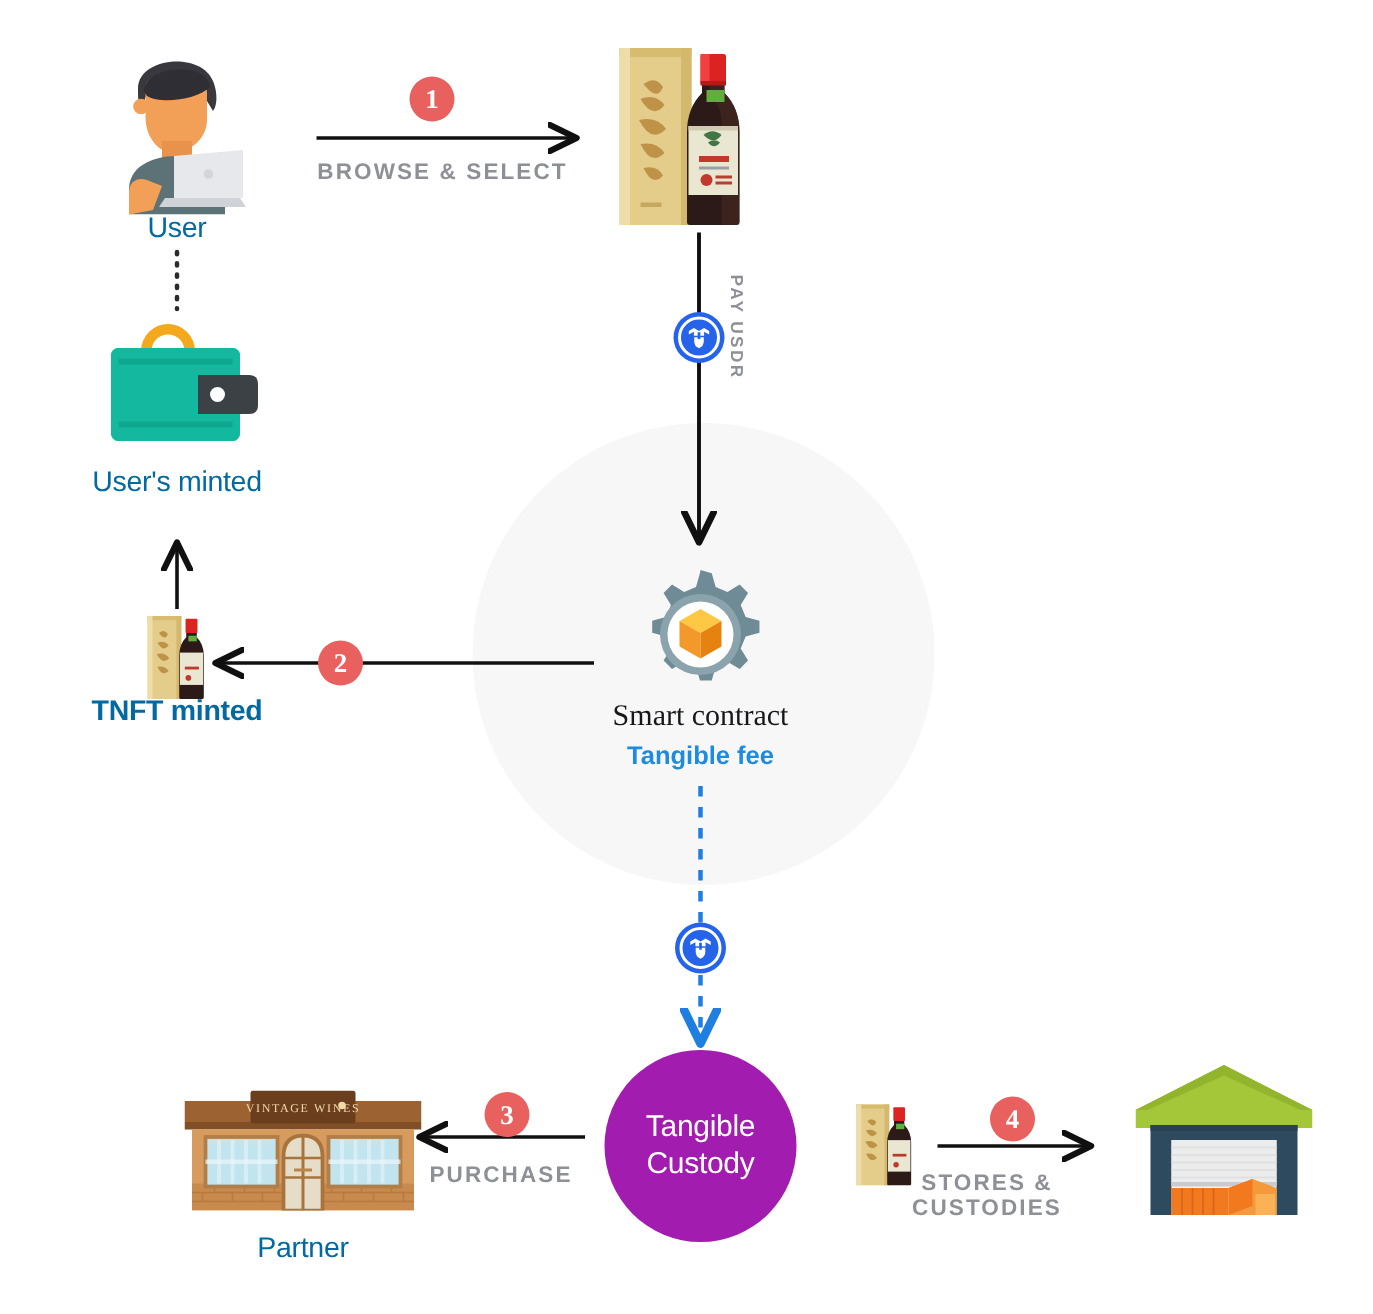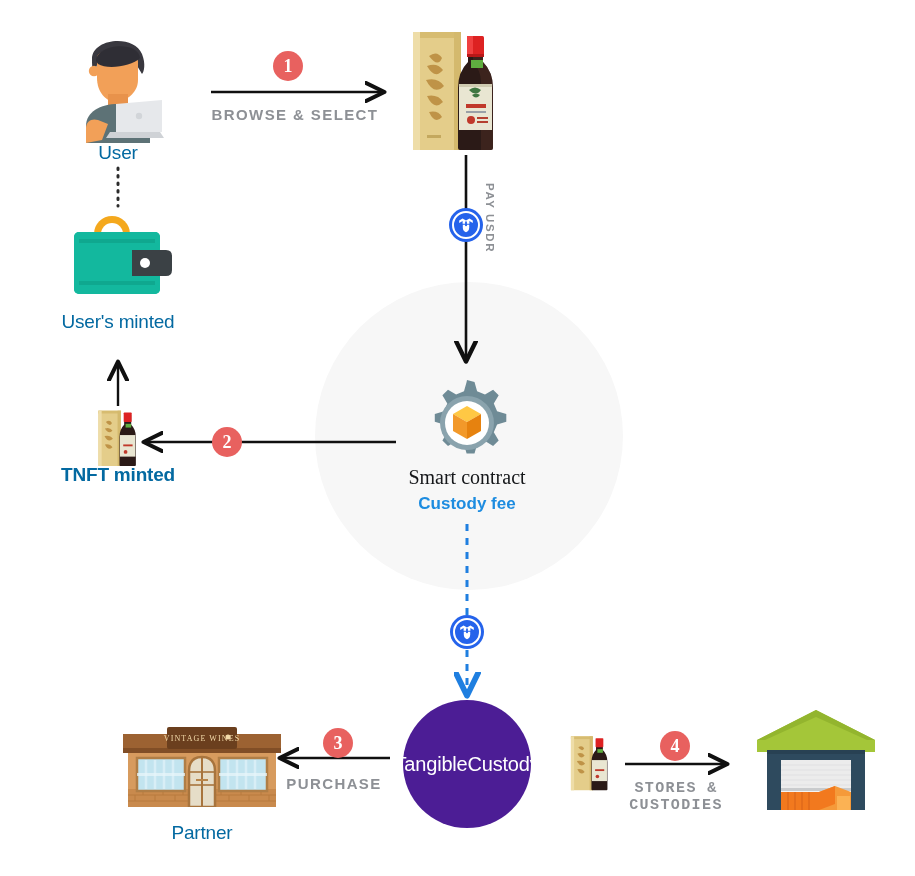--- a/index.html
+++ b/index.html
@@ -83,23 +83,23 @@
     border-radius:50%;
     border:2px solid #ffffff;
   }
   .coin svg { position:relative; z-index:2; }
 
   
   .custody {
     position:absolute;
     width:128px; height:128px;
     border-radius:50%;
-    background:#4c1d95;
+    background:#a21caf;
     color:#ffffff;
-    display:flex; flex-direction:row;
+    display:flex; flex-direction:column;
     align-items:center; justify-content:center;
     font-size:20px;
     line-height:25px;
     letter-spacing:-0.2px;
   }
 
   
   .gear-wrap { position:absolute; }
   .sc-title {
     position:absolute;
@@ -296,21 +296,21 @@
         l7.5 2.1 2.6 9.2 7.9 3.3 8.1-4.9 5.6 5.6 -4.9 8.1 3.3 7.9 9.2 2.6 0 7.9 -9.2 2.6 -3.3 7.9 4.9 8.1 -5.6 5.6 -8.1-4.9 -7.9 3.3 -2.6 9.2 -7.9 0 -2.6-9.2 -7.9-3.3 -8.1 4.9 -5.6-5.6 4.9-8.1 -3.3-7.9 -9.2-2.6 0-7.9 9.2-2.6 3.3-7.9 -4.9-8.1 5.6-5.6 8.1 4.9 7.9-3.3 2.6-9.2 Z"></path>
       <circle cx="43" cy="43" r="27" fill="#8aa3ad"></circle>
       <circle cx="43" cy="43" r="22" fill="#ffffff"></circle>
 
       <path d="M43 26 L57 34 L43 42 L29 34 Z" fill="#ffc844"></path>
       <path d="M29 34 L43 42 L43 59 L29 51 Z" fill="#f2992a"></path>
       <path d="M57 34 L57 51 L43 59 L43 42 Z" fill="#e6820f"></path>
     </svg>
   </div>
   <div class="sc-title" style="left:367px; top:466px; width:200px;">Smart contract</div>
-  <div class="sc-sub" style="left:367px; top:494px; width:200px;">Custody fee</div>
+  <div class="sc-sub" style="left:367px; top:494px; width:200px;">Tangible fee</div>
 
   <div class="coin" style="left:450px; top:615px;">
     <svg width="20" height="20" viewBox="0 0 20 20">
       <path d="M3.2 5.6 L6.6 3.6 L10 5.6 L13.4 3.6 L16.8 5.6 L16.8 8 L13.4 6.1 L13.4 8.8 L6.6 8.8 L6.6 6.1 L3.2 8 Z" fill="#ffffff"></path>
       <path d="M6.8 9.8 L13.2 9.8 L13.2 12.4 Q13.2 16 10 17.2 Q6.8 16 6.8 12.4 Z" fill="#ffffff"></path>
       <rect x="9.1" y="6.5" width="1.8" height="4.6" fill="#2563eb"></rect>
     </svg>
   </div>
 
   <div class="custody" style="left:403px; top:700px;">
@@ -396,21 +396,21 @@
       <path d="M57 18 L72 18 L72 40 Q82 50 82 66 L82 126 Q82 128 80 128 L49 128 Q47 128 47 126 L47 66 Q47 50 57 40 Z" fill="#2b1a17"></path>
       <rect x="56" y="14" width="17" height="20" rx="1.5" fill="#dd2222"></rect>
       <rect x="60" y="38" width="12" height="8" fill="#5fae3f"></rect>
       <rect x="48" y="62" width="33" height="46" fill="#e9e6d2"></rect>
       <rect x="55" y="82" width="20" height="4" fill="#c0392b"></rect>
       <circle cx="60" cy="98" r="4" fill="#c0392b"></circle>
     </svg>
   </div>
 
   <div class="badge" style="left:660px; top:731px;">4</div>
-  <div class="arrow-label" style="left:600px; top:780px; width:152px;font-family:Liberation Mono, monospace;">
+  <div class="arrow-label" style="left:582px; top:780px; width:152px;">
     <span>STORES &amp;</span><br>
     <span>CUSTODIES</span>
   </div>
 
   <div class="vault" style="left:757px; top:708px;">
     <svg width="118" height="102" viewBox="0 0 118 102">
 
       <path d="M0 32 L59 2 L118 32 L118 44 L0 44 Z" fill="#a4c639"></path>
       <path d="M0 32 L59 2 L118 32 L110 32 L59 9 L8 32 Z" fill="#93b52e"></path>
 

